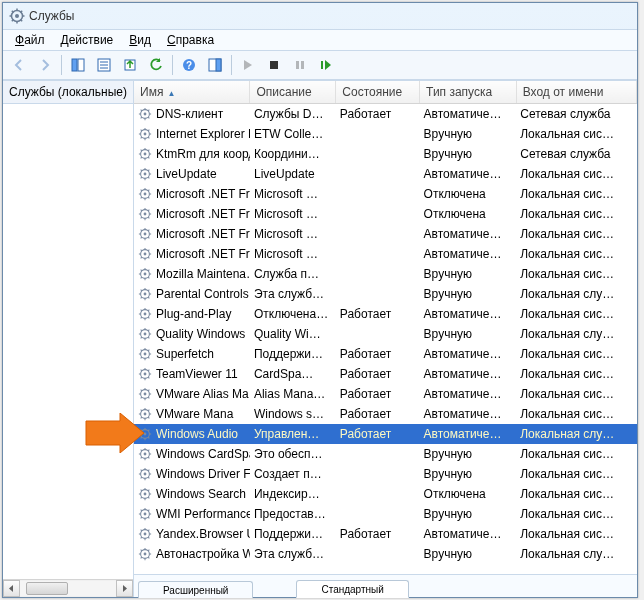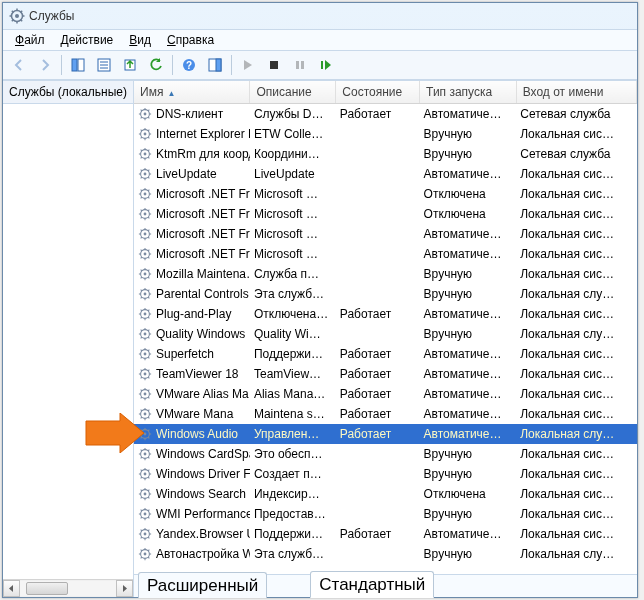--- a/index.html
+++ b/index.html
@@ -119,27 +119,27 @@
   .svc-row { height: 19px; }
   .svc-row.selected td { background: #2f6fd0; color: #fef9c3; }
   .cell-name { display:flex; align-items:center; gap:4px;}
   .tabstrip {
     height: 22px;
     display:flex; align-items:flex-end;
     padding: 0 4px;
     background: #f7fbff;
   }
   .tab {
-    padding: 3px 8px 2px;
+    padding: 3px 24px 2px;
     border: 1px solid #b8c8d8;
     border-bottom: none;
     background: #f7fbff;
     margin-right: -1px;
     border-radius: 3px 3px 0 0;
-    font-size: 17px;
+    font-size: 10px;
     position: relative; top: 1px;
   }
   .tab.active { background:#fff; border-bottom:1px solid #fff; z-index:2;margin-left:44px; }
   .arrow-pointer {
     position: absolute;
     left: 84px;
     top: 413px;
     width: 60px; height: 40px;
     z-index: 50;
     pointer-events: none;
@@ -656,24 +656,24 @@
                           <line x1="8" y1="13" x2="8" y2="15"></line>
                           <line x1="1" y1="8" x2="3" y2="8"></line>
                           <line x1="13" y1="8" x2="15" y2="8"></line>
                           <line x1="3" y1="3" x2="4.5" y2="4.5"></line>
                           <line x1="11.5" y1="11.5" x2="13" y2="13"></line>
                           <line x1="3" y1="13" x2="4.5" y2="11.5"></line>
                           <line x1="11.5" y1="4.5" x2="13" y2="3"></line>
                         </g>
                       </svg>
                     </span>
-                    <span>TeamViewer 18</span>
-                  </div>
-                </td>
-                <td>TeamView…</td>
+                    <span>TeamViewer 11</span>
+                  </div>
+                </td>
+                <td>CardSpa…</td>
                 <td>Работает</td>
                 <td>Автоматиче…</td>
                 <td>Локальная сис…</td>
               </tr>
               <tr class="svc-row">
                 <td>
                   <div class="cell-name">
                     <span>
                       <svg width="14" height="14" viewBox="0 0 16 16">
                         <circle cx="8" cy="8" r="5" fill="none" stroke="#7a8aa0" stroke-width="1.2"></circle>
@@ -713,21 +713,21 @@
                           <line x1="3" y1="3" x2="4.5" y2="4.5"></line>
                           <line x1="11.5" y1="11.5" x2="13" y2="13"></line>
                           <line x1="3" y1="13" x2="4.5" y2="11.5"></line>
                           <line x1="11.5" y1="4.5" x2="13" y2="3"></line>
                         </g>
                       </svg>
                     </span>
                     <span>VMware Mana</span>
                   </div>
                 </td>
-                <td>Maintena s…</td>
+                <td>Windows s…</td>
                 <td>Работает</td>
                 <td>Автоматиче…</td>
                 <td>Локальная сис…</td>
               </tr>
               <tr class="svc-row selected">
                 <td>
                   <div class="cell-name">
                     <span>
                       <svg width="14" height="14" viewBox="0 0 16 16">
                         <circle cx="8" cy="8" r="5" fill="none" stroke="#7a8aa0" stroke-width="1.2"></circle>

